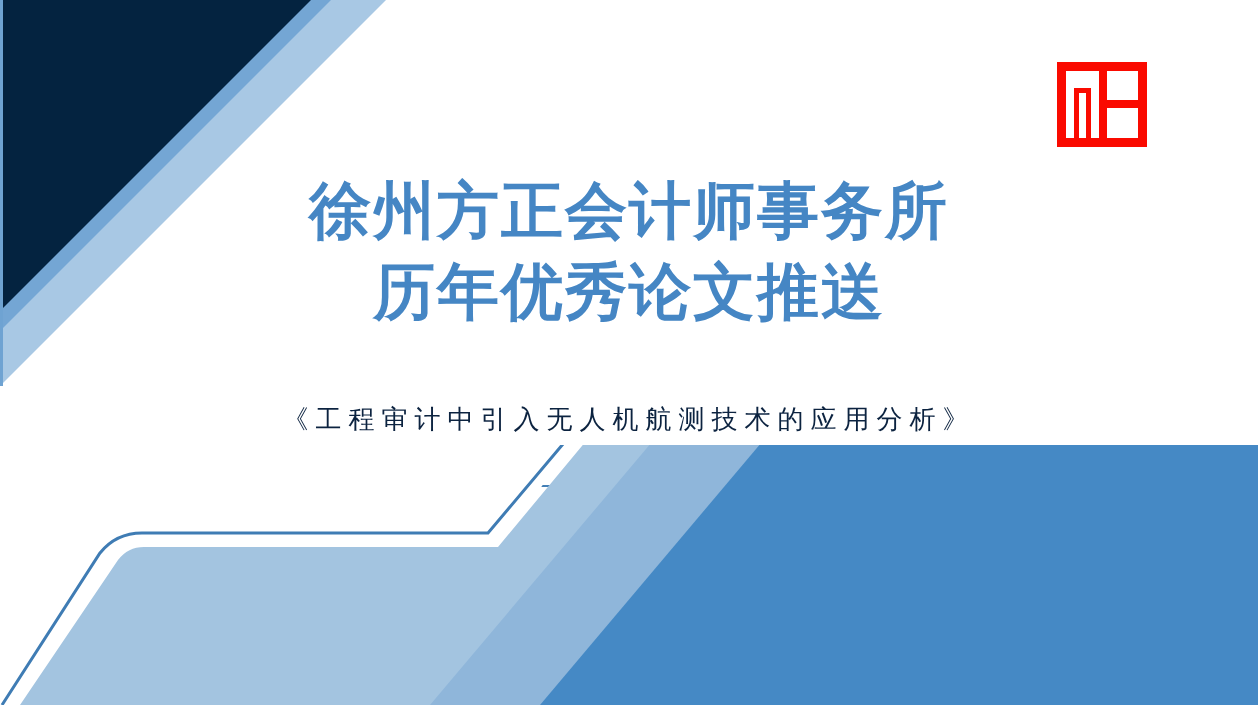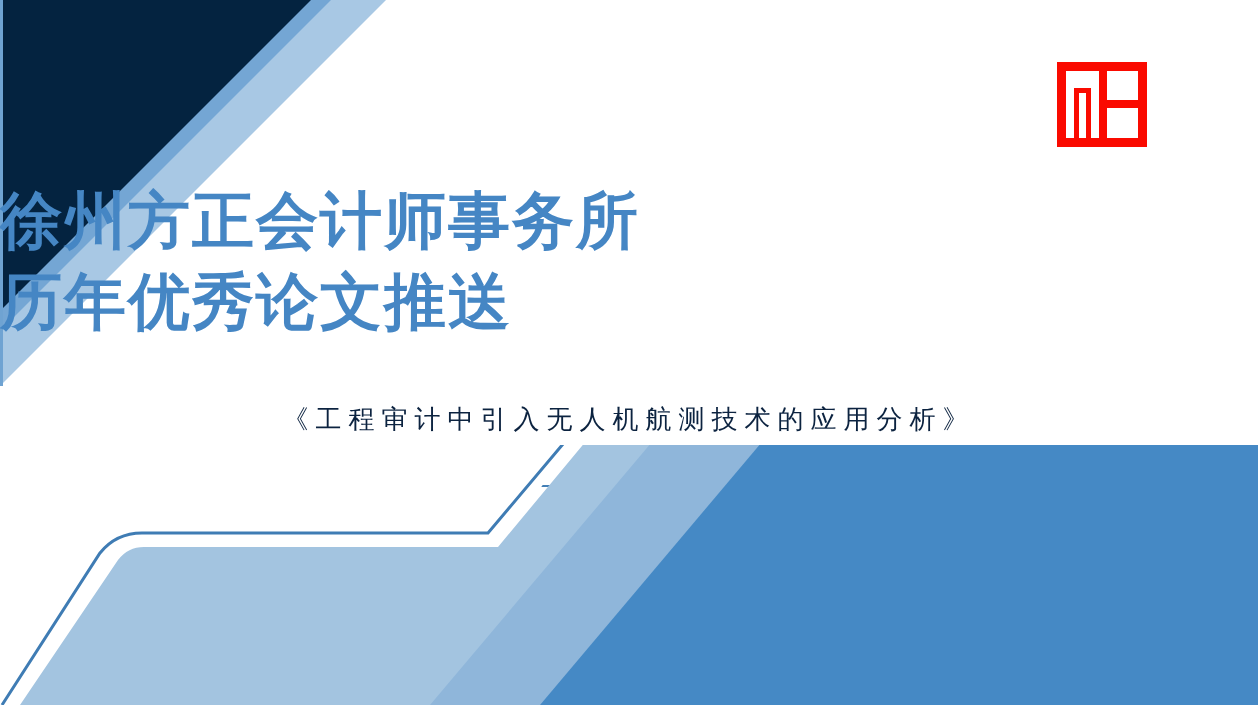--- a/index.html
+++ b/index.html
@@ -35,23 +35,23 @@
     left: 1057px;
     top: 62px;
     width: 90px;
     height: 85px;
   }
 
   
   .title-block {
     position: absolute;
     left: 0;
-    top: 186px;
+    top: 176px;
     width: 1258px;
-    text-align: left;
+    text-align: center;
   }
   .title-line {
     font-size: 62px;
     font-weight: bold;
     line-height: 1.12;
     letter-spacing: 2px;
     white-space: nowrap;
   }
   .title-line-1 { margin: 0; }
   .title-line-2 { margin: 12px 0 0 0; }

